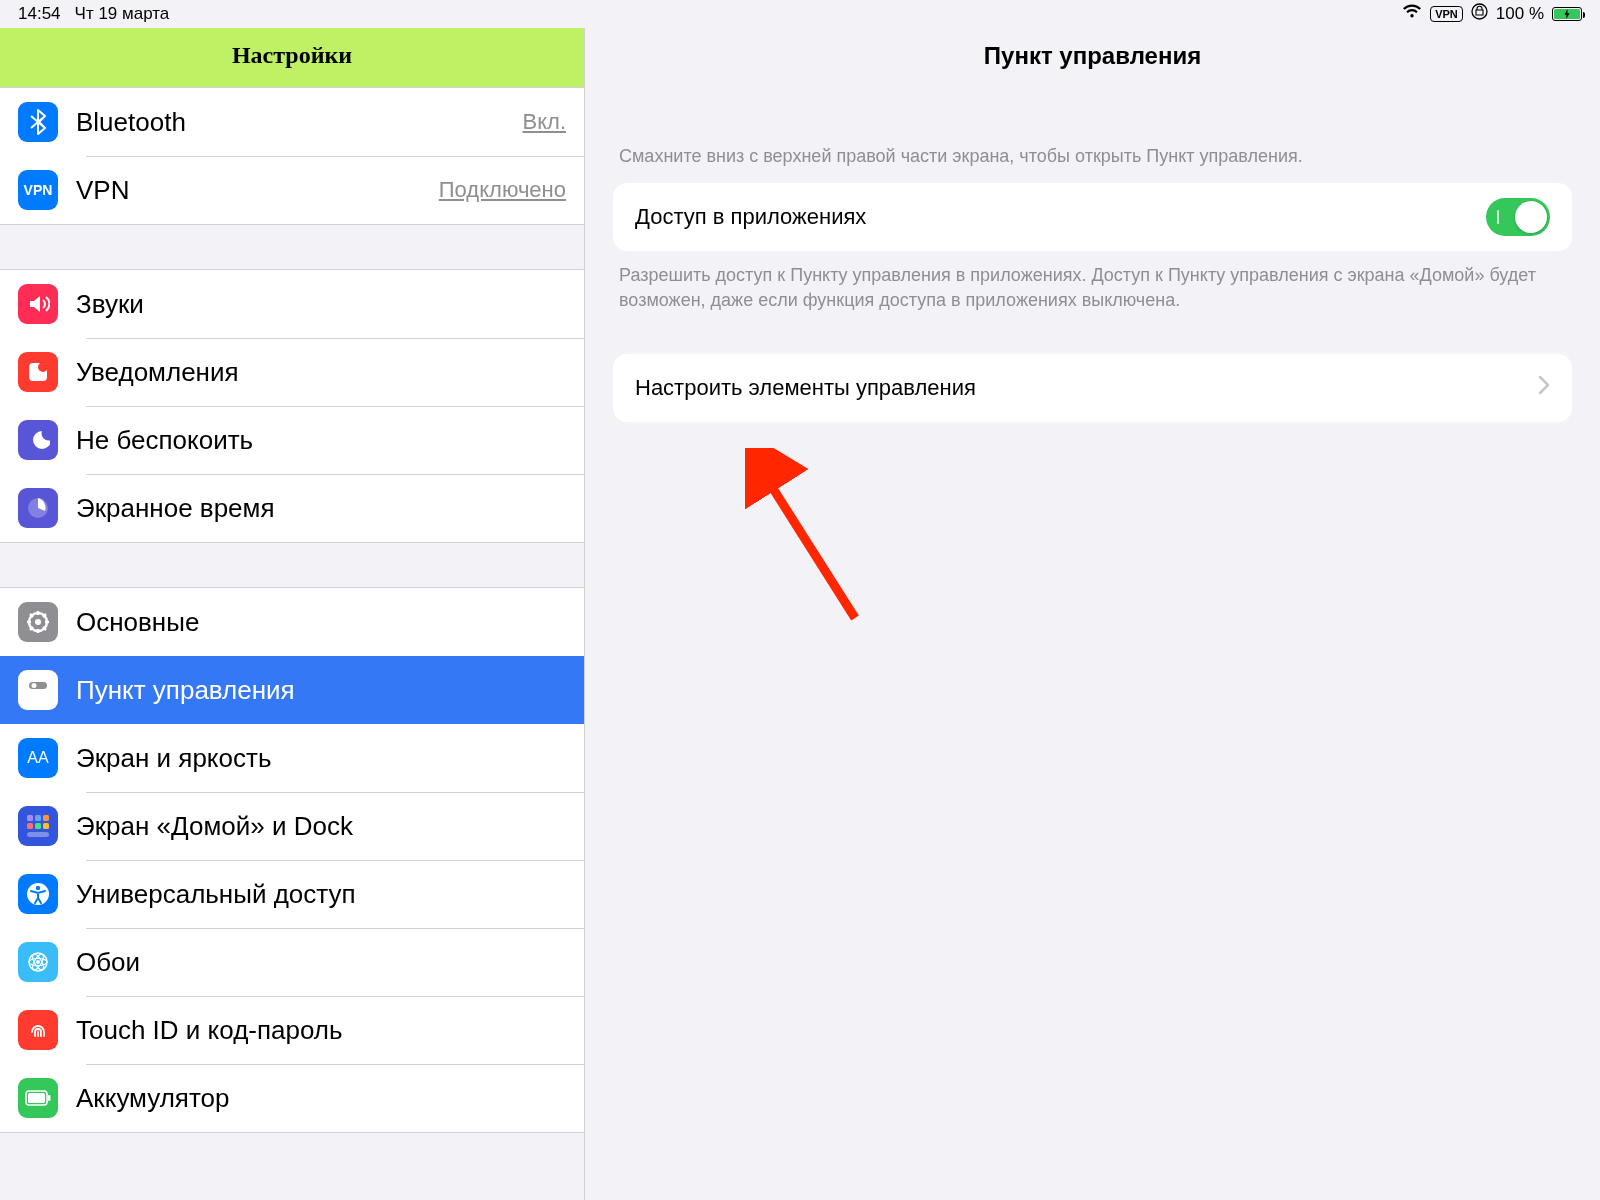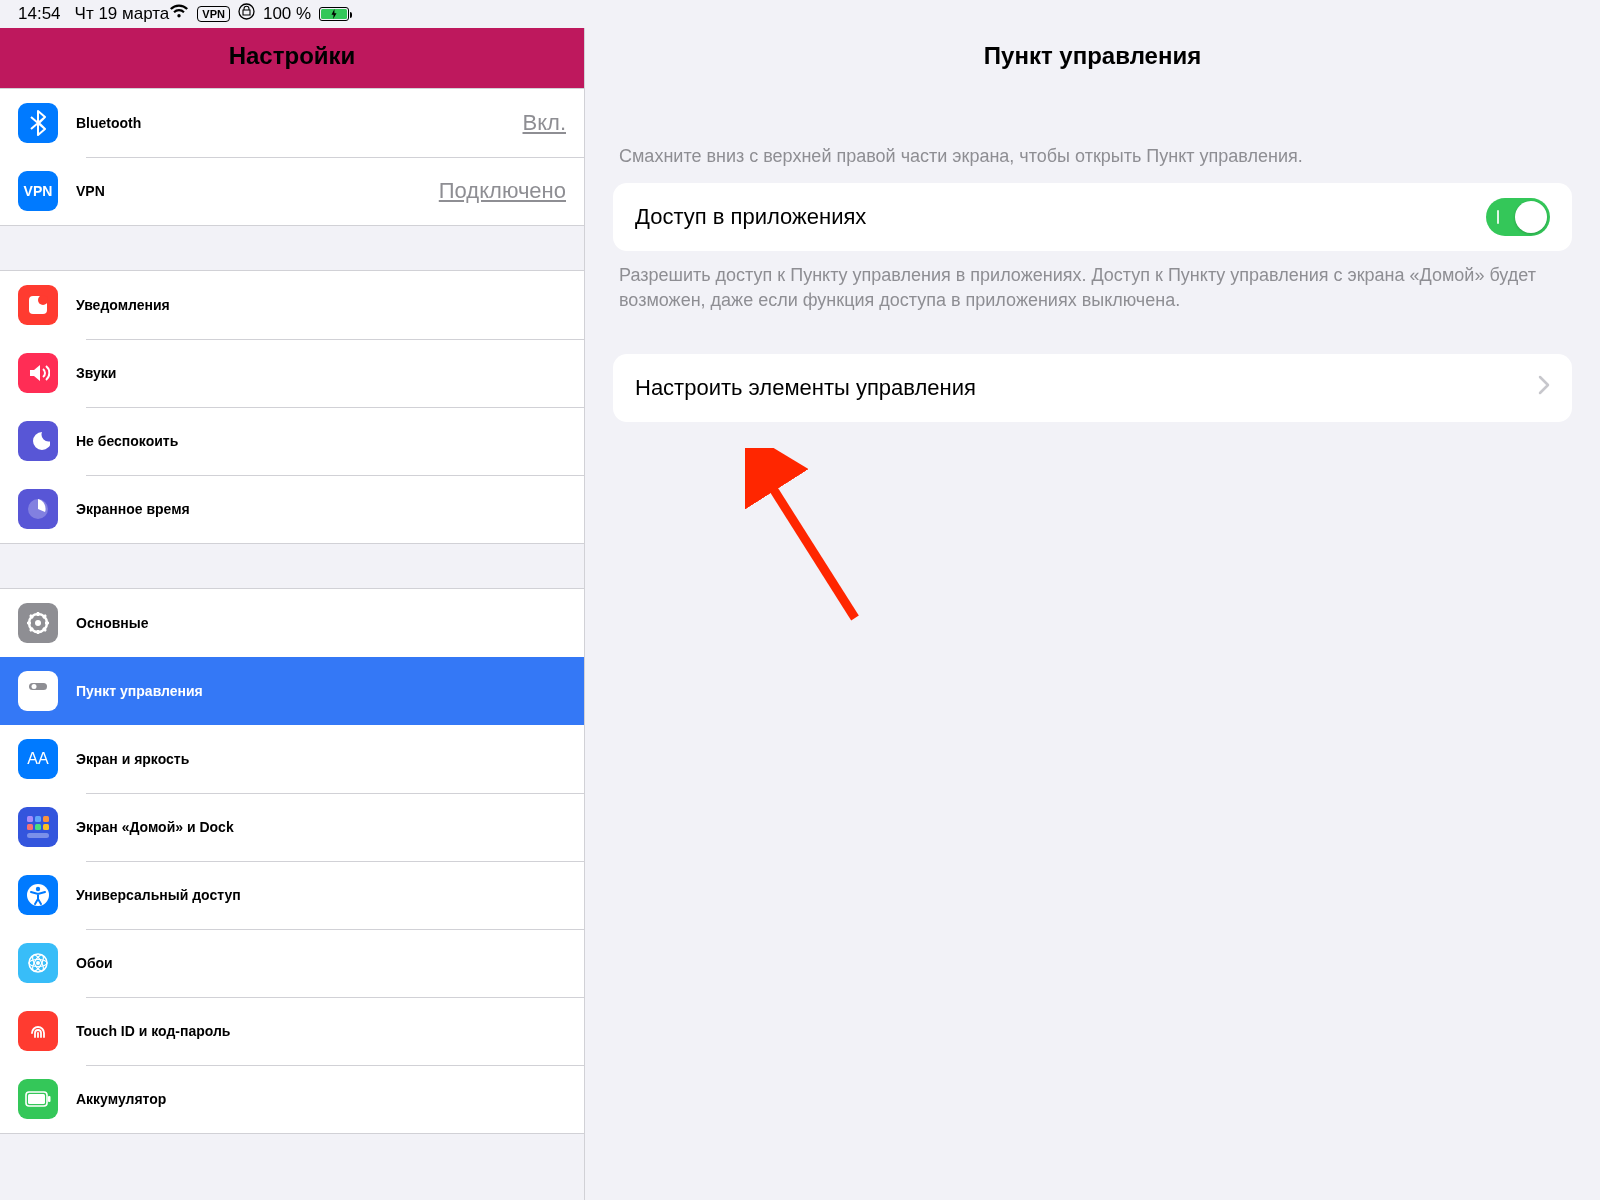--- a/index.html
+++ b/index.html
@@ -7,20 +7,21 @@
     font-family: -apple-system, 'Helvetica Neue', Arial, sans-serif;
     background: #f2f2f7;
     width: 1600px;
     height: 1200px;
     overflow: hidden;
     position: relative;
   }
   .status-bar {
     height: 28px;
     display: flex;
+    justify-content: space-between;
     align-items: center;
     padding: 0 18px;
     font-size: 17px;
     font-weight: 500;
     background: #f2f2f7;
   }
   .status-left { display: flex; gap: 14px; align-items: center; }
   .status-right { display: flex; gap: 8px; align-items: center; }
   .vpn-badge {
     border: 1.2px solid #000;
@@ -64,21 +65,22 @@
     width: 585px;
     background: #f2f2f7;
     border-right: 1px solid #d1d1d6;
     overflow-y: auto;
   }
   .sidebar-title {
     text-align: center;
     font-size: 24px;
     font-weight: 700;
     padding: 14px 0 18px;
-    background: #be185d;
+    background: #bef264;
+    font-family: Liberation Serif, serif;
   }
   .group {
     background: #fff;
     border-top: 0.5px solid #d1d1d6;
     border-bottom: 0.5px solid #d1d1d6;
     margin-bottom: 44px;
   }
   .group:last-child { margin-bottom: 0; }
   .row {
     display: flex;
@@ -104,24 +106,23 @@
   .row-icon {
     width: 40px; height: 40px;
     border-radius: 9px;
     display: flex;
     align-items: center;
     justify-content: center;
     margin-right: 18px;
     flex-shrink: 0;
   }
   .row-label {
-    font-size: 14px;
+    font-size: 26px;
     color: #000;
     flex: 1;
-    font-weight: bold;
   }
   .row-detail {
     font-size: 22px;
     color: #8e8e93;
     text-decoration: underline;
   }
 
   .detail {
     flex: 1;
     background: #f2f2f7;
@@ -245,36 +246,36 @@
         <div class="row">
           <div class="row-icon" style="background: rgb(0, 122, 255);">
             <span style="color:#fff;font-weight:700;font-size:14px">VPN</span>
           </div>
           <span class="row-label">VPN</span>
           <span class="row-detail">Подключено</span>
         </div>
       </div>
     <div class="group" id="g2">
         <div class="row">
+          <div class="row-icon" style="background: rgb(255, 45, 85);">
+            <svg width="24" height="24" viewBox="0 0 24 24">
+              <path d="M4 9v6h4l6 5V4L8 9z" fill="#fff"></path>
+              <path d="M17 8a5 5 0 010 8M20 5a9 9 0 010 14" fill="none" stroke="#fff" stroke-width="2"></path>
+            </svg>
+          </div>
+          <span class="row-label">Звуки</span>
+        </div>
+        <div class="row">
           <div class="row-icon" style="background: rgb(255, 59, 48);">
             <svg width="24" height="24" viewBox="0 0 24 24">
               <rect x="3" y="3" width="18" height="18" rx="4" fill="#fff"></rect>
               <circle cx="17" cy="7" r="5" fill="#ff3b30"></circle>
             </svg>
           </div>
           <span class="row-label">Уведомления</span>
-        </div>
-        <div class="row">
-          <div class="row-icon" style="background: rgb(255, 45, 85);">
-            <svg width="24" height="24" viewBox="0 0 24 24">
-              <path d="M4 9v6h4l6 5V4L8 9z" fill="#fff"></path>
-              <path d="M17 8a5 5 0 010 8M20 5a9 9 0 010 14" fill="none" stroke="#fff" stroke-width="2"></path>
-            </svg>
-          </div>
-          <span class="row-label">Звуки</span>
         </div>
         <div class="row">
           <div class="row-icon" style="background: rgb(88, 86, 214);">
             <svg width="24" height="24" viewBox="0 0 24 24">
               <path d="M16 3a9 9 0 109 9 7 7 0 01-9-9z" fill="#fff"></path>
             </svg>
           </div>
           <span class="row-label">Не беспокоить</span>
         </div>
         <div class="row">

